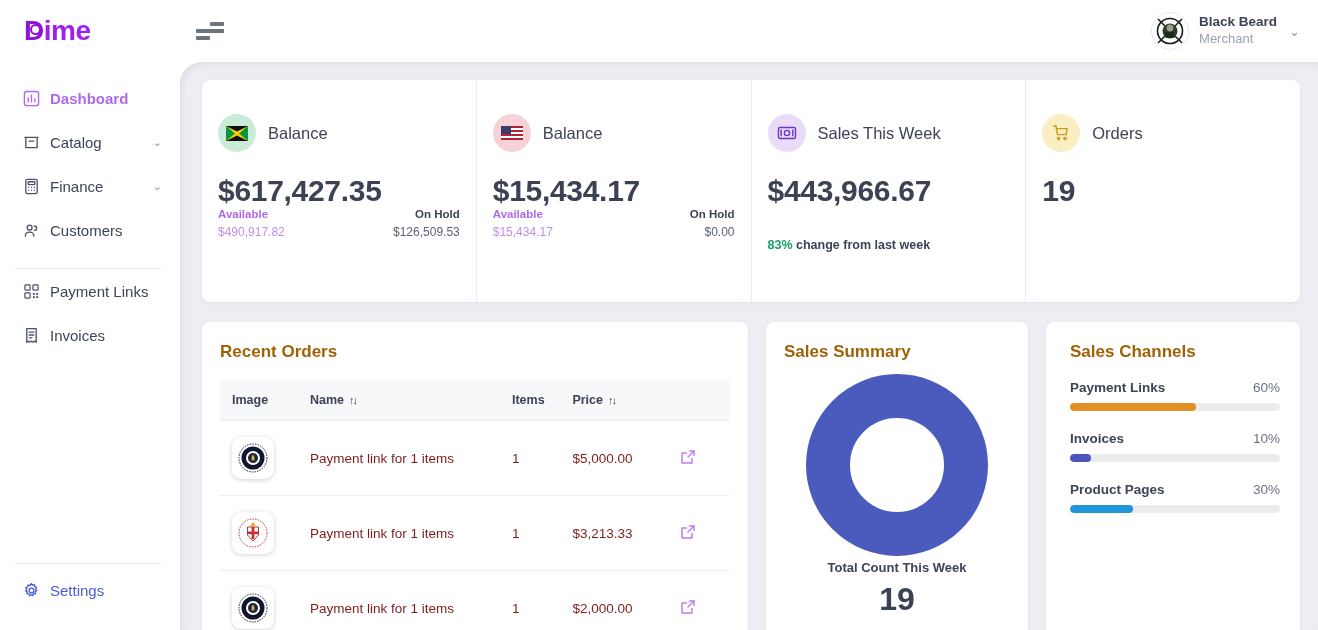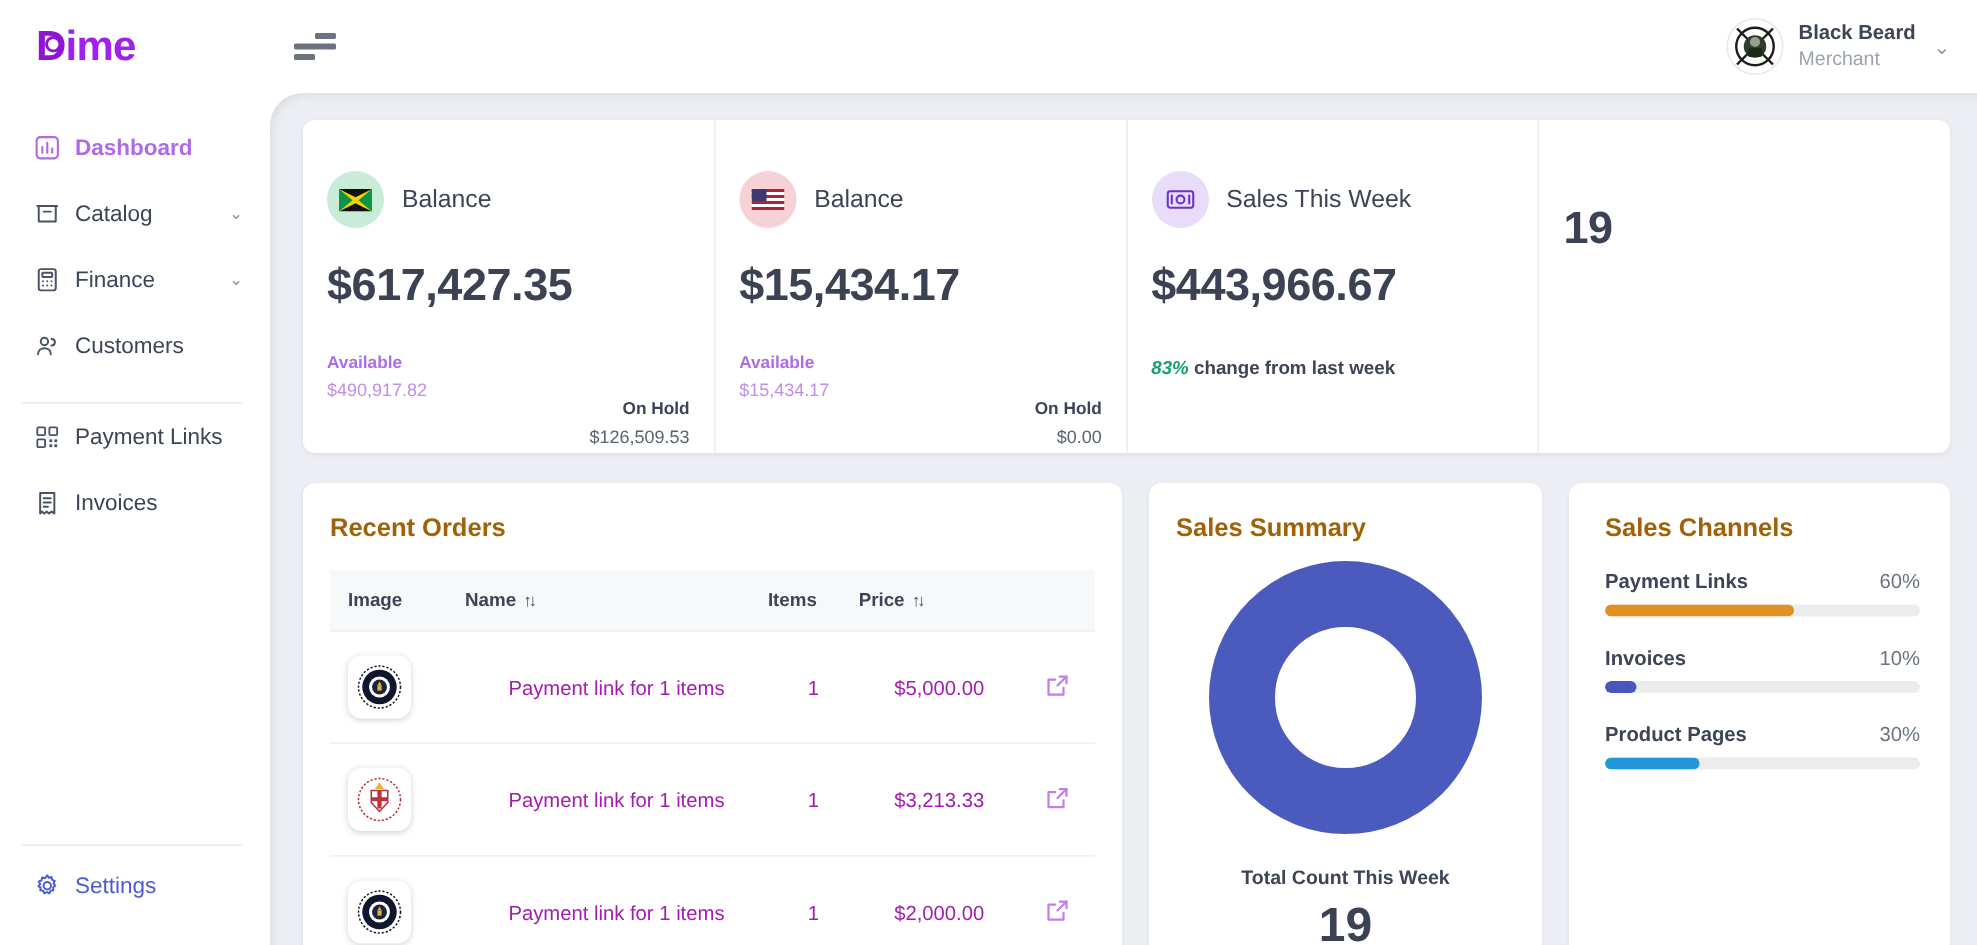--- a/index.html
+++ b/index.html
@@ -126,32 +126,32 @@
     width: 38px; height: 38px; border-radius: 50%;
     display: flex; align-items: center; justify-content: center;
     font-size: 17px; line-height: 1; flex-shrink: 0;
   }
   .stat-title { font-size: 16.5px; color: #3d4457; }
   .stat-value {
     font-size: 30px; font-weight: bold; color: #3a4254;
     margin-top: 22px; letter-spacing: -0.3px;
   }
   .stat-sub-row {
-    display: flex; margin-top: 28px; font-size: 12px; flex-direction: column;
+    display: flex; font-size: 12px;
   }
   .stat-sub-col { flex: 1; }
   .stat-sub-col.right { text-align: right; }
   .sub-label { font-weight: bold; font-size: 11.5px; }
   .sub-label.avail { color: #b06ae8; }
   .sub-label.hold { color: #3d4457; }
   .sub-val { font-size: 12px; margin-top: 5px; }
   .sub-val.avail { color: #c08ee8; }
   .sub-val.hold { color: #5a6274; }
   .stat-change { margin-top: 30px; font-size: 12.5px; font-weight: bold; color: #3d4457; }
-  .chg-pos { color: #18a06b; font-style: italic; }
+  .chg-pos { color: #18a06b; }
   .chg-neg { color: #e02020; }
 
   
   .lower-row { display: flex; gap: 18px; margin-top: 20px; height: 340px; }
   .card {
     background: #ffffff; border-radius: 8px;
     box-shadow: 0 1px 3px rgba(30,40,70,0.07);
     overflow: hidden;
   }
   .card-title {
@@ -167,40 +167,40 @@
   }
   .orders-table thead th:first-child { padding-left: 12px; }
   .sort-ico { color: #3d4457; font-size: 11px; margin-left: 5px; letter-spacing: -2px; }
   .col-img { width: 92px; }
   .col-name { width: 210px; }
   .col-items { width: 62px; }
   .col-price { width: 110px; }
   .col-act { width: 52px; }
   .orders-table tbody td {
     padding: 16px 0; border-bottom: 1px solid #eef0f3;
-    font-size: 13.5px; color: #a21caf; vertical-align: middle; text-align: center;
+    font-size: 13.5px; color: #7f1d1d; vertical-align: middle;
   }
   .orders-table tbody tr:last-child td { border-bottom: none; }
   .orders-table tbody td:first-child { padding-left: 12px; }
   .thumb {
     width: 42px; height: 42px; border-radius: 9px;
     background: #ffffff; box-shadow: 0 1px 4px rgba(40,50,80,0.22);
     display: flex; align-items: center; justify-content: center;
     overflow: hidden;
   }
   .ext-link { color: #c07ff0; cursor: pointer; display: inline-flex; }
 
   .summary-card {
     width: 262px; min-width: 262px; padding: 20px 18px 0 18px;
     display: flex; flex-direction: column; align-items: center;
   }
   .summary-card .card-title { align-self: flex-start; }
   .donut-wrap { margin-top: 12px; }
   .summary-foot-label {
-    font-size: 13px; font-weight: bold; color: #3d4457; margin-top: 16px;
+    font-size: 13px; font-weight: bold; color: #3d4457; 
   }
   .summary-foot-val {
     font-size: 32px; font-weight: bold; color: #3a4254; margin-top: 6px;
   }
 
   .channels-card { flex: 1; padding: 20px 20px 0 24px; }
   .chan-list { margin-top: 18px; }
   .chan-row { margin-bottom: 20px; }
   .chan-top {
     display: flex; justify-content: space-between; align-items: baseline;
@@ -414,20 +414,31 @@
                 <line x1="15.8" y1="5.3" x2="15.8" y2="10.7" stroke-linecap="round"></line>
               </svg>
             </div>
             <div class="stat-title">Sales This Week</div>
           </div>
           <div class="stat-value">$443,966.67</div>
           <div class="stat-change"><span class="chg-pos">83%</span><span> change from last week</span></div>
         </div>
 
         <div class="stat-card">
+          <div class="stat-head">
+            <div class="stat-bubble" style="background:#fbeec2;">
+              <svg width="20" height="18" viewBox="0 0 20 18" fill="none" stroke="#c99a12" stroke-width="1.4" stroke-linecap="round" stroke-linejoin="round">
+                <path d="M3 2h2l1.6 8.6h8.4"></path>
+                <path d="M5.2 4.6h11l-1.2 6"></path>
+                <circle cx="7.6" cy="14.6" r="1.1"></circle>
+                <circle cx="14" cy="14.6" r="1.1"></circle>
+              </svg>
+            </div>
+            <div class="stat-title">Orders</div>
+          </div>
           <div class="stat-value">19</div>
         </div>
       </div>
 
       <div class="lower-row">
 
         <div class="card orders-card">
           <div class="card-title">Recent Orders</div>
           <table class="orders-table">
             <thead>

